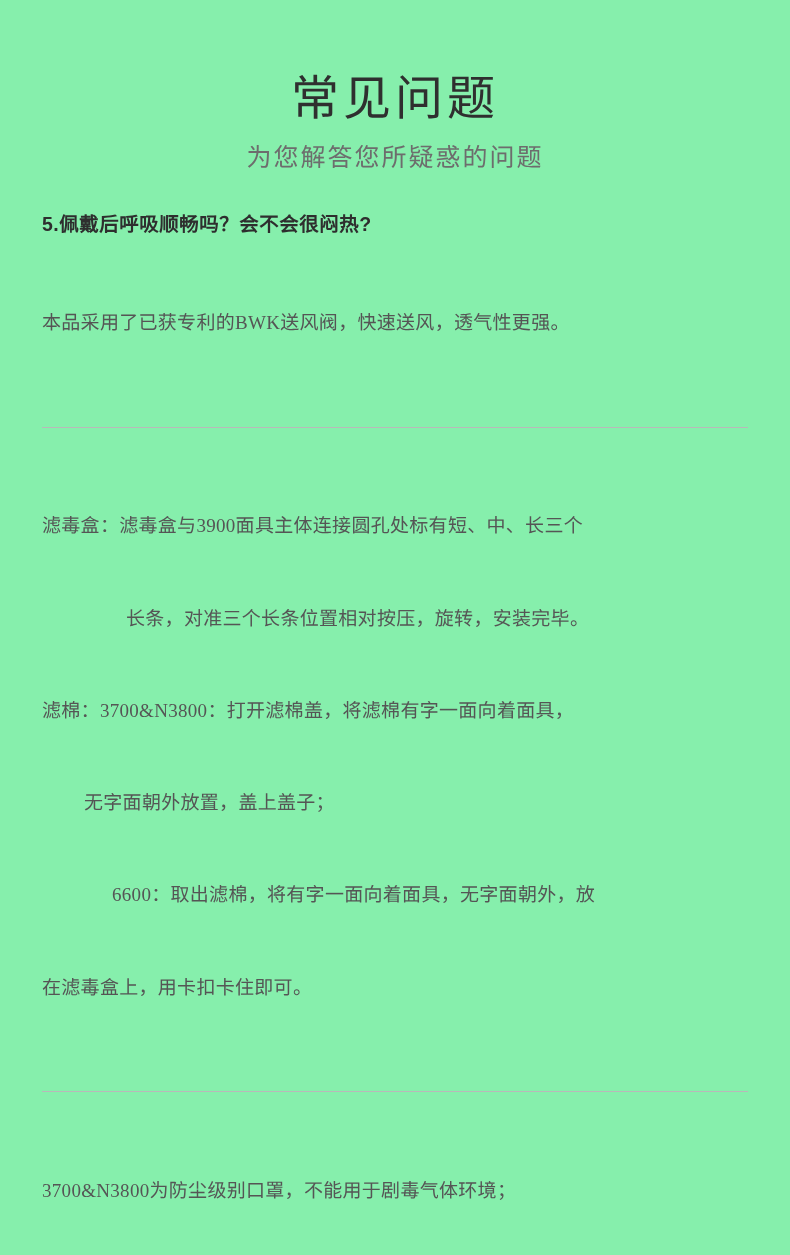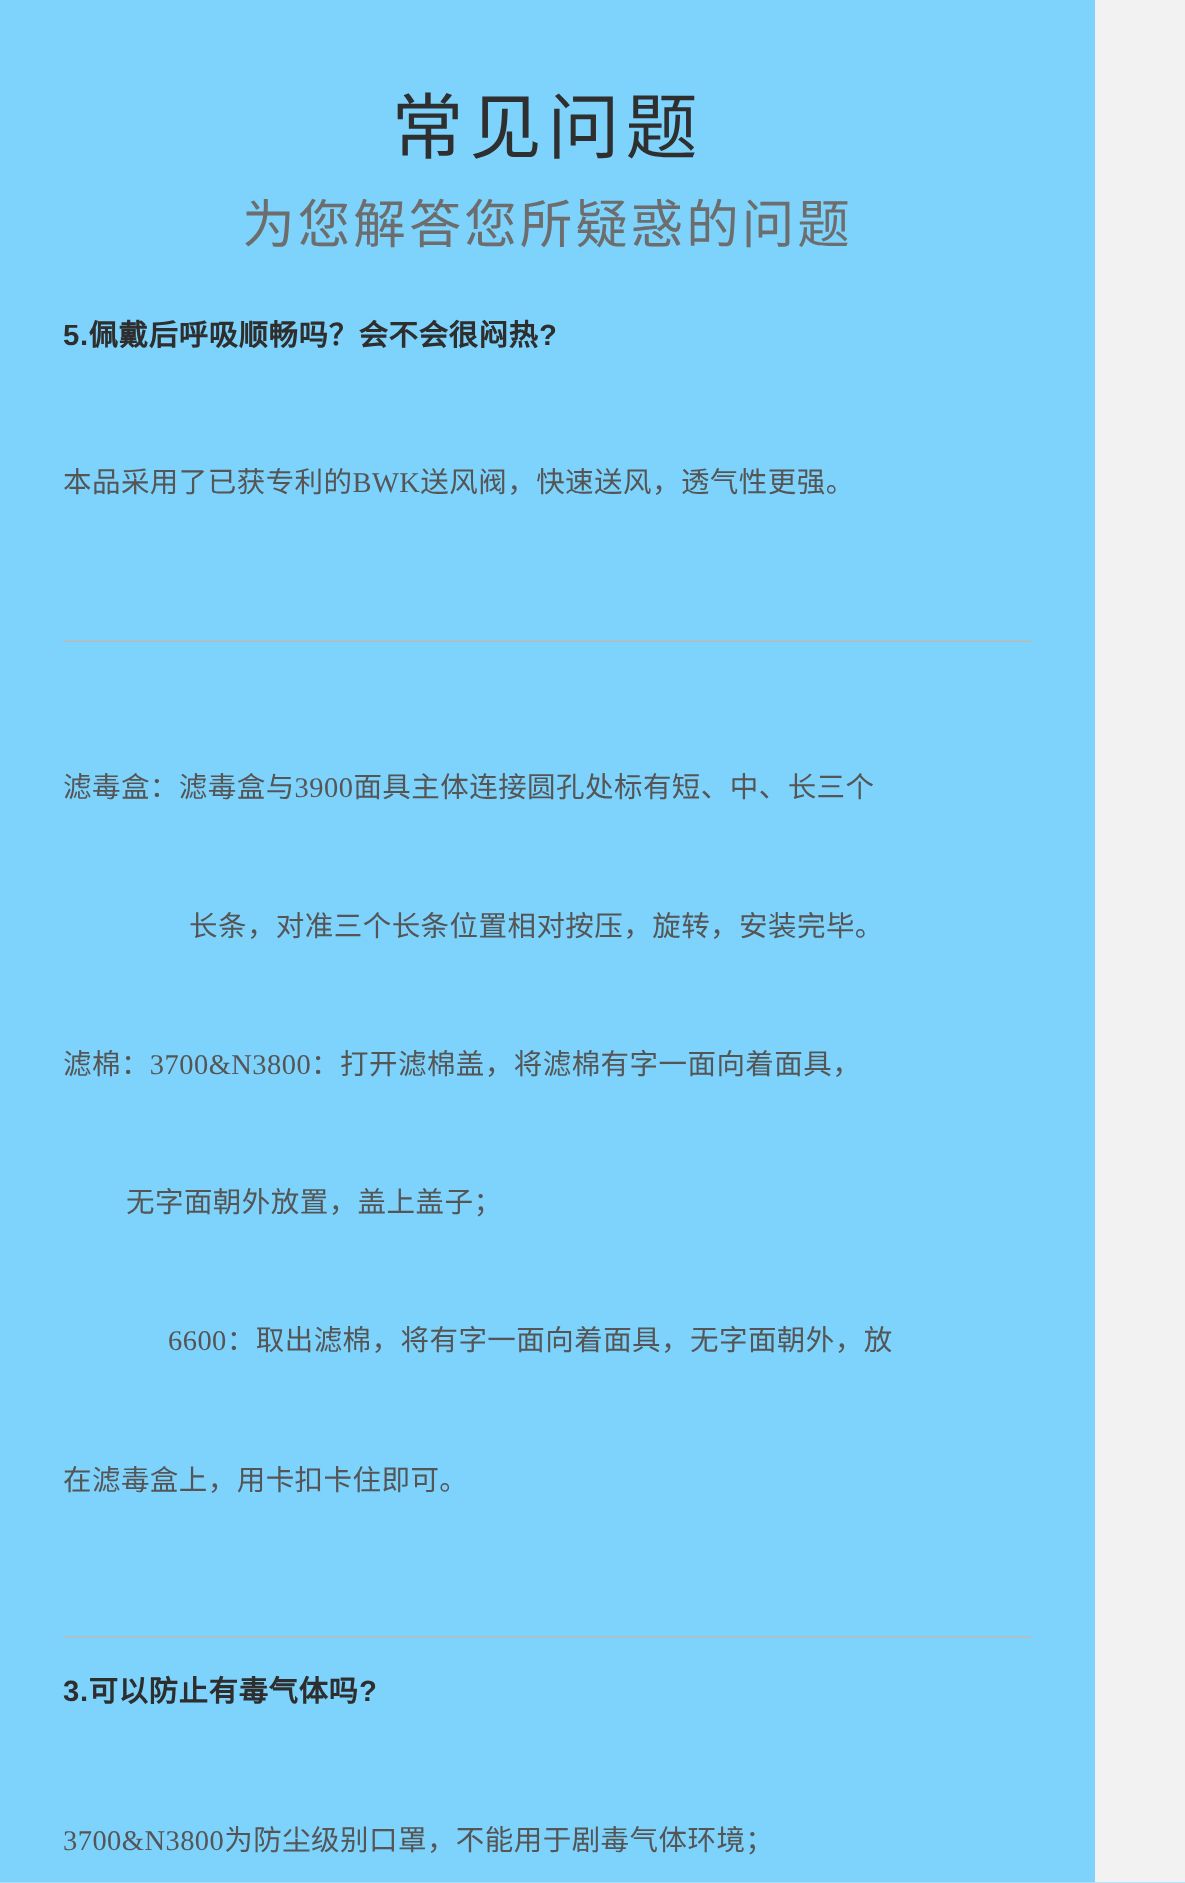--- a/index.html
+++ b/index.html
@@ -8,41 +8,41 @@
   }
   body {
     width: 790px;
     height: 1255px;
     background: #f2f2f2;
     font-family: "Liberation Sans", "DejaVu Sans", sans-serif;
     color: #3b3b3b;
     overflow: hidden;
   }
   .page {
-    width: 730px;
+    width: 790px;
     height: 1255px;
     box-sizing: border-box;
-    padding: 4px 42px;
-    background: #7dd3fc;
+    padding: 16px 42px;
+    background: #86efac;
     position: relative;
   }
   .header {
     text-align: center;
     padding-top: 54px;
   }
   .title {
     font-size: 48px;
     letter-spacing: 4px;
     color: #2f2f2f;
     font-weight: 400;
     line-height: 1.2;
     margin: 0;
   }
   .subtitle {
-    font-size: 35px;
+    font-size: 25px;
     letter-spacing: 2px;
     color: #6d6d6d;
     font-weight: 400;
     margin: 14px 0 0 0;
     line-height: 1.2;
   }
   .faq-list {
     margin-top: 38px;
   }
   .faq-item {
@@ -102,21 +102,20 @@
         <span class="a-line pl-84">长条，对准三个长条位置相对按压，旋转，安装完毕。</span>
         <span class="a-line">滤棉：3700&amp;N3800：打开滤棉盖，将滤棉有字一面向着面具，</span>
         <span class="a-line pl-42">无字面朝外放置，盖上盖子；</span>
         <span class="a-line pl-70">6600：取出滤棉，将有字一面向着面具，无字面朝外，放</span>
         <span class="a-line">在滤毒盒上，用卡扣卡住即可。</span>
       </p>
     </div>
     <hr class="divider">
 
     <div class="faq-item">
-      <p class="faq-q">3.可以防止有毒气体吗?</p>
       <p class="faq-a">
         <span class="a-line">3700&amp;N3800为防尘级别口罩，不能用于剧毒气体环境；</span>
         
         
         
       </p>
     </div>
 
   </div>
 </div>

